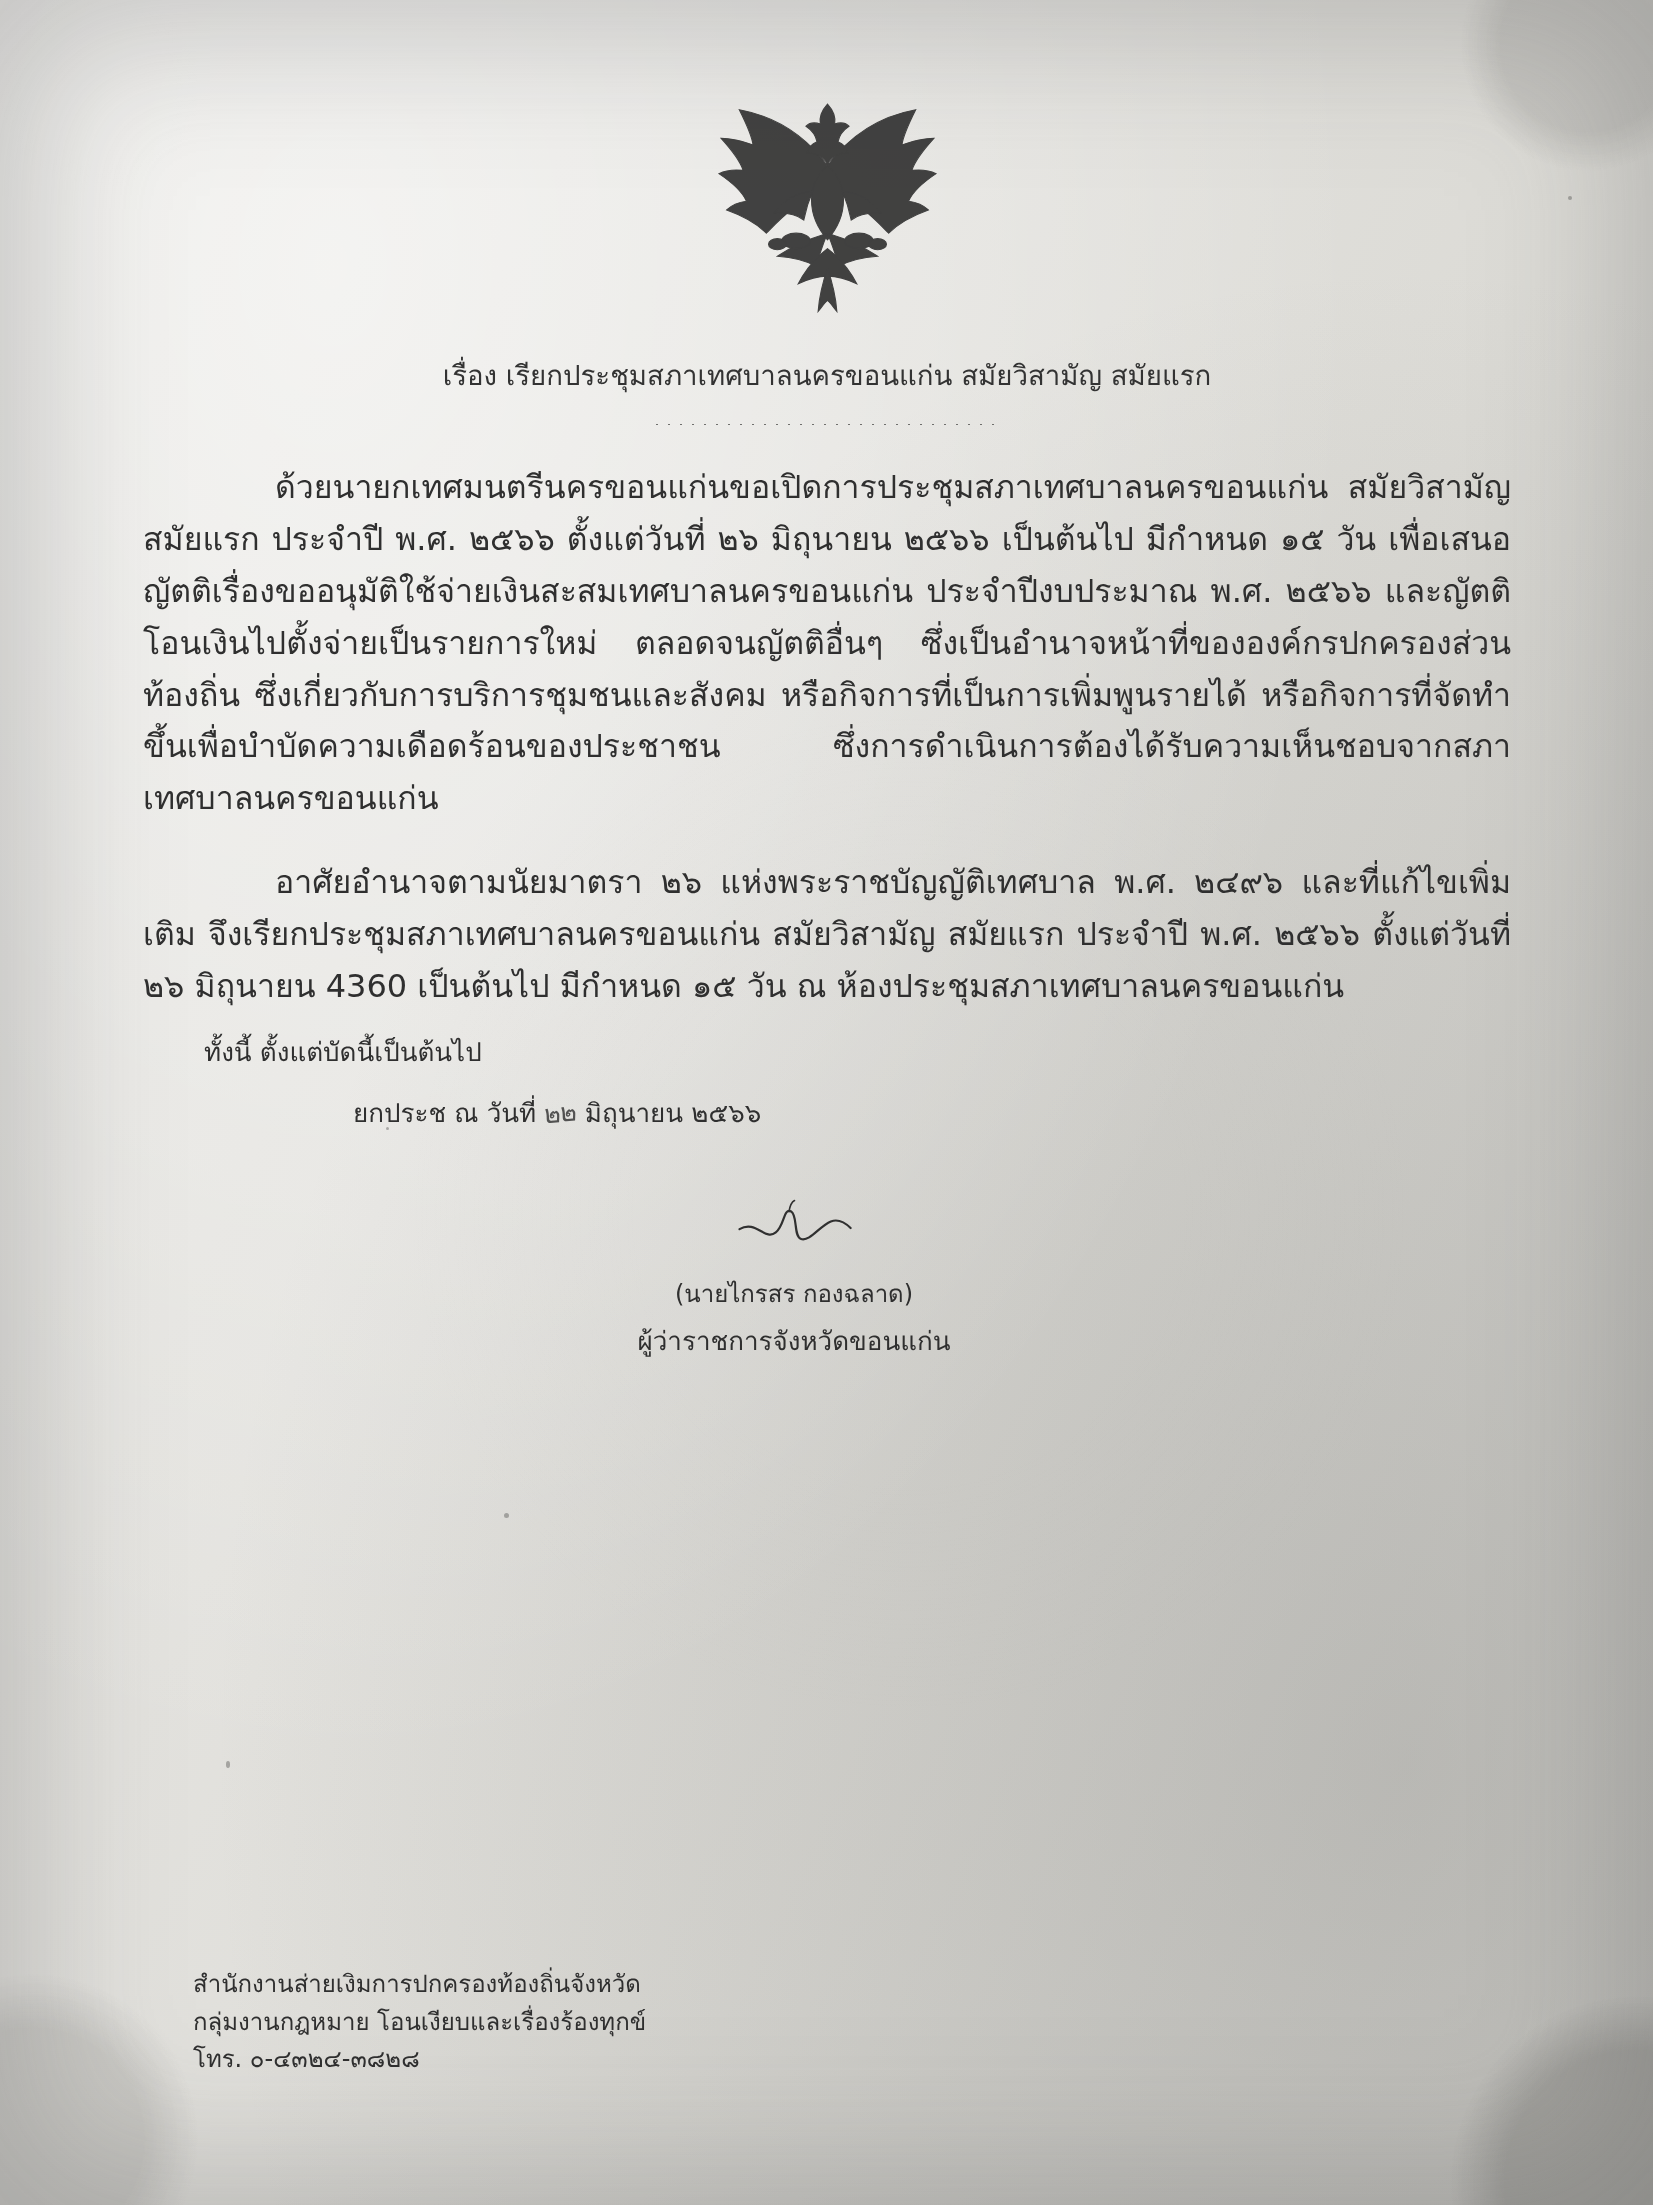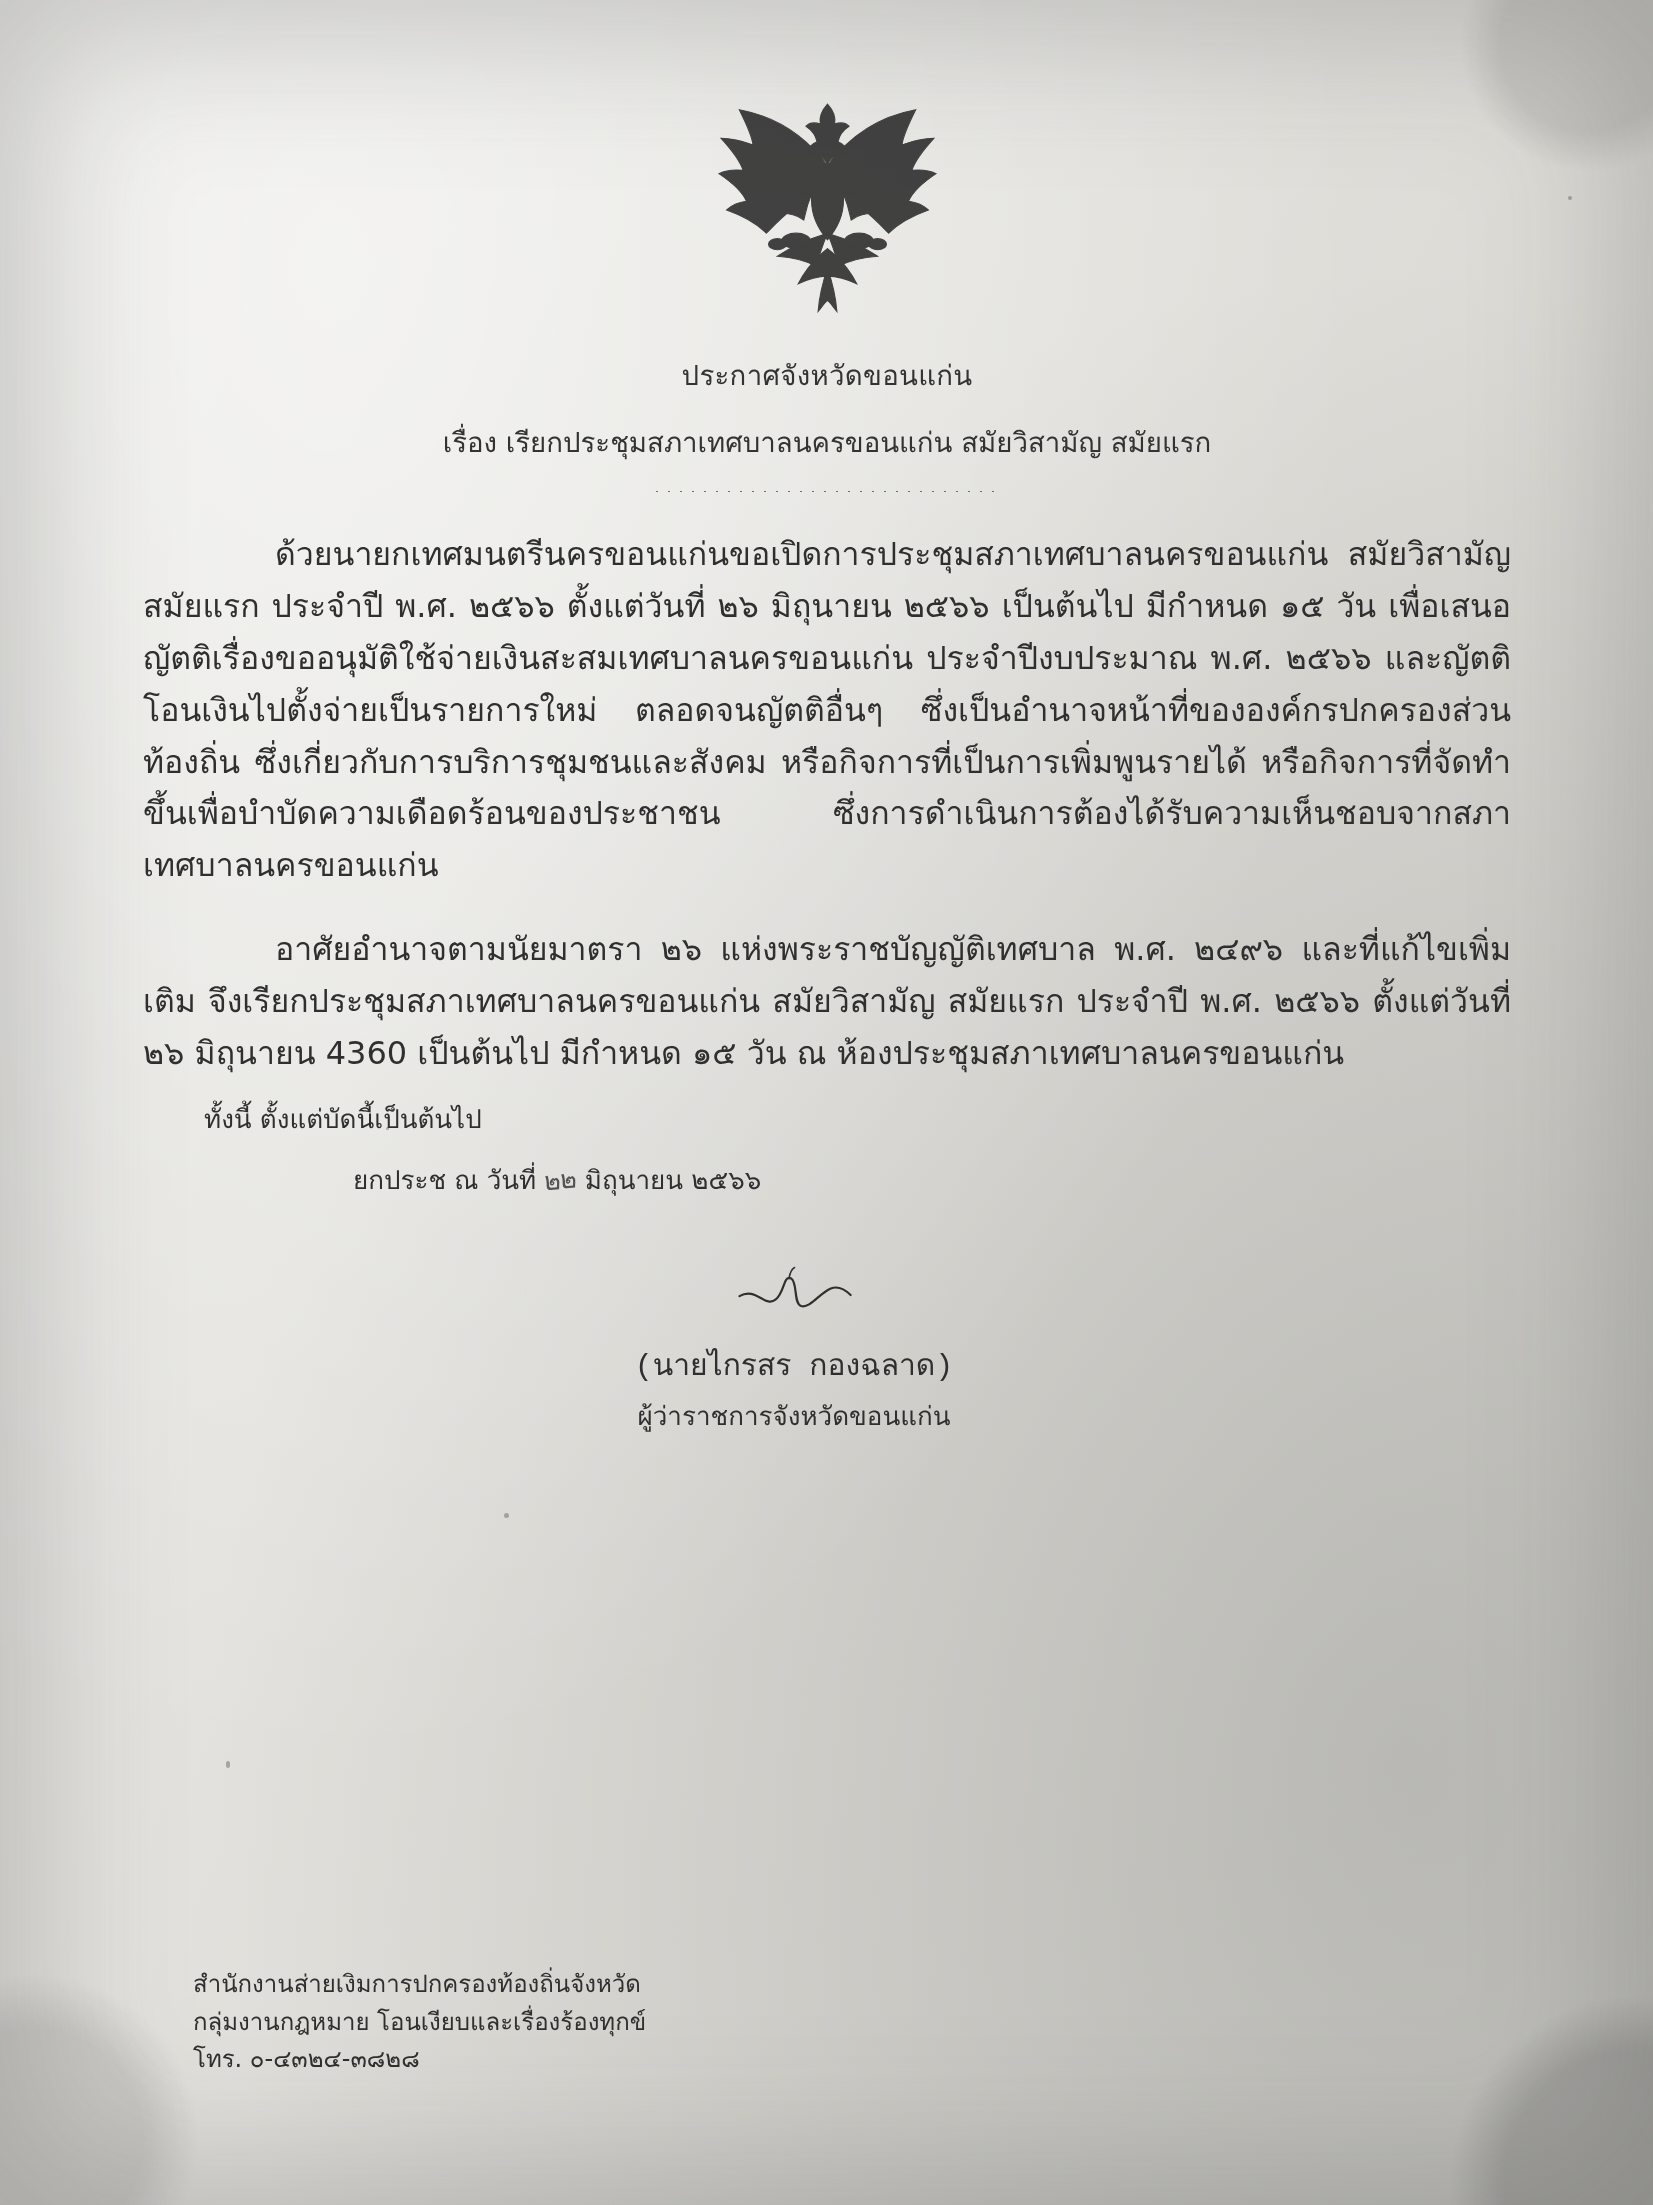--- a/index.html
+++ b/index.html
@@ -132,24 +132,23 @@
     text-align: center;
     padding-right: 66px;
   }
   .sig-mark {
     height: 66px;
     display: flex;
     justify-content: center;
     align-items: center;
   }
   .sig-name {
-    font-size: 30px;
+    font-size: 24px;
     margin-top: 14.3px;
     color: #2f2f2f;
-    font-family: Liberation Mono, monospace;
   }
   .sig-position {
     font-size: 26px;
     margin-top: 6.6px;
     color: #2f2f2f;
   }
 
   .footer-block {
     position: absolute;
     left: 193px;
@@ -209,21 +208,20 @@
 
           <ellipse cx="158" cy="286" rx="26" ry="14"></ellipse>
           <ellipse cx="272" cy="286" rx="26" ry="14"></ellipse>
           <ellipse cx="124" cy="292" rx="16" ry="10"></ellipse>
           <ellipse cx="306" cy="292" rx="16" ry="10"></ellipse>
         </g>
       </svg>
     </div>
 
     <div class="title-block">
-      <div class="doc-title">ประกาศจังหวัดขอนแก่น</div>
       <div class="doc-subject">เรื่อง เรียกประชุมสภาเทศบาลนครขอนแก่น สมัยวิสามัญ สมัยแรก</div>
       <div class="dot-rule"></div>
     </div>
 
     <div class="body-block">
       <p class="para">ด้วยนายกเทศมนตรีนครขอนแก่นขอเปิดการประชุมสภาเทศบาลนครขอนแก่น สมัยวิสามัญ สมัยแรก ประจำปี พ.ศ. ๒๕๖๖ ตั้งแต่วันที่ ๒๖ มิถุนายน ๒๕๖๖ เป็นต้นไป มีกำหนด ๑๕ วัน เพื่อเสนอญัตติเรื่องขออนุมัติใช้จ่ายเงินสะสมเทศบาลนครขอนแก่น ประจำปีงบประมาณ พ.ศ. ๒๕๖๖ และญัตติโอนเงินไปตั้งจ่ายเป็นรายการใหม่ ตลอดจนญัตติอื่นๆ ซึ่งเป็นอำนาจหน้าที่ขององค์กรปกครองส่วนท้องถิ่น ซึ่งเกี่ยวกับการบริการชุมชนและสังคม หรือกิจการที่เป็นการเพิ่มพูนรายได้ หรือกิจการที่จัดทำขึ้นเพื่อบำบัดความเดือดร้อนของประชาชน ซึ่งการดำเนินการต้องได้รับความเห็นชอบจากสภาเทศบาลนครขอนแก่น</p>
       <p class="para">อาศัยอำนาจตามนัยมาตรา ๒๖ แห่งพระราชบัญญัติเทศบาล พ.ศ. ๒๔๙๖ และที่แก้ไขเพิ่มเติม จึงเรียกประชุมสภาเทศบาลนครขอนแก่น สมัยวิสามัญ สมัยแรก ประจำปี พ.ศ. ๒๕๖๖ ตั้งแต่วันที่ ๒๖ มิถุนายน 4360 เป็นต้นไป มีกำหนด ๑๕ วัน ณ ห้องประชุมสภาเทศบาลนครขอนแก่น</p>
 
       <div class="closing">ทั้งนี้  ตั้งแต่บัดนี้เป็นต้นไป</div>
 

